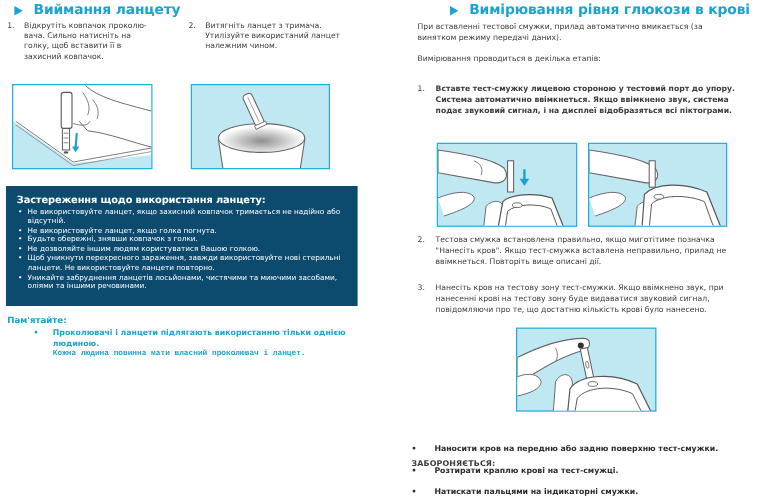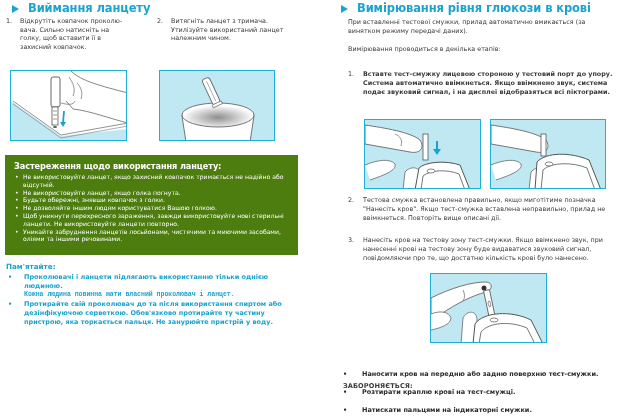--- a/index.html
+++ b/index.html
@@ -4,27 +4,27 @@
 <style>
   * { margin:0; padding:0; box-sizing:border-box; }
   html, body { width:640px; height:418px; background:#ffffff; overflow:hidden; }
   body { font-family:"DejaVu Sans", sans-serif; color:#3a3a3a; position:relative; font-size:6.4px; line-height:1.35; }
   .abs { position:absolute; }
   .h2 { font-weight:bold; color:#1aa3cf; font-size:11.5px; letter-spacing:-0.1px; line-height:1; display:flex; align-items:center; }
   .tri { display:inline-block; width:0; height:0; border-top:4.5px solid transparent; border-bottom:4.5px solid transparent; border-left:7px solid #1aa3cf; margin-right:9px; }
   .step { display:flex; font-size:6.4px; line-height:8.6px; color:#3a3a3a; }
   .step .num { width:14px; flex:none; }
   .illus { border:1.6px solid #1fb0d8; background:#bfe8f3; overflow:hidden; }
-  .warnbox { background:#4d7c0f; color:#ffffff; padding:6px 8px 6px 9px; }
+  .warnbox { background:#0c4a6e; color:#ffffff; padding:6px 8px 6px 9px; }
   .warnbox .wt { font-weight:bold; font-size:8.2px; line-height:10px; margin-bottom:2px; letter-spacing:-0.1px; }
   .warnbox ul { list-style:none; }
   .warnbox li { position:relative; padding-left:9px; font-size:6.1px; line-height:7.8px; }
   .warnbox li::before { content:"•"; position:absolute; left:1px; top:0; }
   .remember-title { color:#1aa3cf; font-weight:bold; font-size:7.2px; }
-  .remember ul { list-style:none; }
+  .remember ul { list-style:none;padding-left:20px; }
   .remember li { position:relative; padding-left:24px; color:#1aa3cf; font-weight:bold; font-size:6.5px; line-height:8.9px; }
   .remember li::before { content:"•"; position:absolute; left:8px; top:0; color:#1aa3cf; }
   .remember li .sub { display:block;font-family:Liberation Mono, monospace; }
   .rt { font-size:6.4px; line-height:8.8px; color:#3a3a3a; }
   .forbid-title { font-size:6.6px; color:#3a3a3a; font-weight:bold; letter-spacing:0.1px;margin-top:29px; }
   .forbid li { list-style:none; position:relative; padding-left:21px; font-weight:bold; font-size:6.5px; line-height:8px; margin-bottom:10px; color:#2a2a2a; }
   .forbid li::before { content:"•"; position:absolute; left:2px; top:0; }
 </style>
 </head>
 <body>
@@ -92,27 +92,24 @@
   </ul>
 </div>
 
 <div class="abs remember-title" style="left:6px; top:262px;">Пам'ятайте:</div>
 <div class="abs remember" style="left:0px; top:273px; width:290px;">
   <ul>
     <li>
       <span>Проколювачі і ланцети підлягають використанню тільки однією людиною.</span>
       <span class="sub">Кожна людина повинна мати власний проколювач і ланцет.</span>
     </li>
-    <li>
-      <span>Протирайте свій проколювач до та після використання спиртом або дезінфікуючою серветкою. Обов'язково протирайте ту частину пристрою, яка торкається пальця. Не занурюйте пристрій у воду.</span>
-    </li>
   </ul>
 </div>
 
-<div class="abs h2" style="left:341px; top:3px;">
+<div class="abs h2" style="left:375px; top:3px;">
   <span class="tri"></span>
   <span>Вимірювання рівня глюкози в крові</span>
 </div>
 
 <div class="abs rt" style="left:348px; top:18px; width:270px;">При вставленні тестової смужки, прилад автоматично вмикається (за винятком режиму передачі даних).</div>
 <div class="abs rt" style="left:348px; top:45px; width:270px;">Вимірювання проводиться в декілька етапів:</div>
 
 <div class="abs step rt" style="left:348px; top:70px; width:285px;">
   <span class="num" style="width:15px;">1.</span>
   <span style="width:265px;font-weight:bold;">Вставте тест-смужку лицевою стороною у тестовий порт до упору. Система автоматично ввімкнеться. Якщо ввімкнено звук, система подає звуковий сигнал, і на дисплеї відобразяться всі піктограми.</span>

